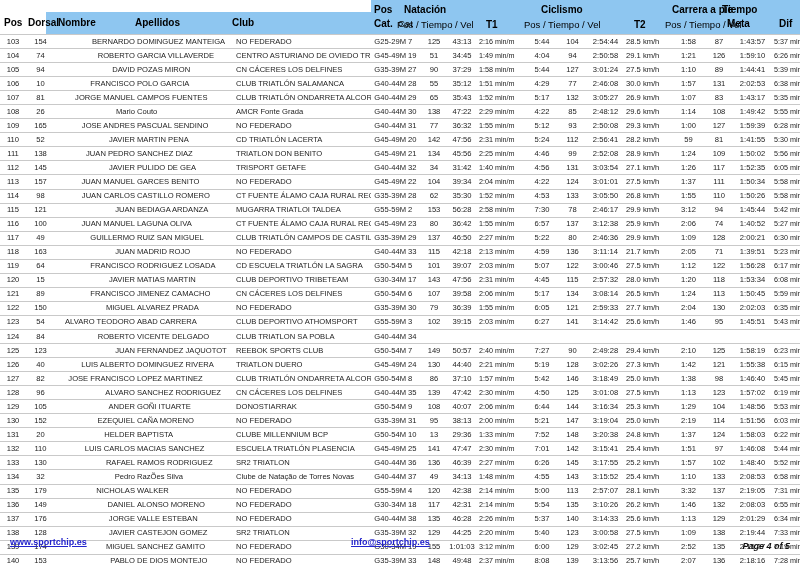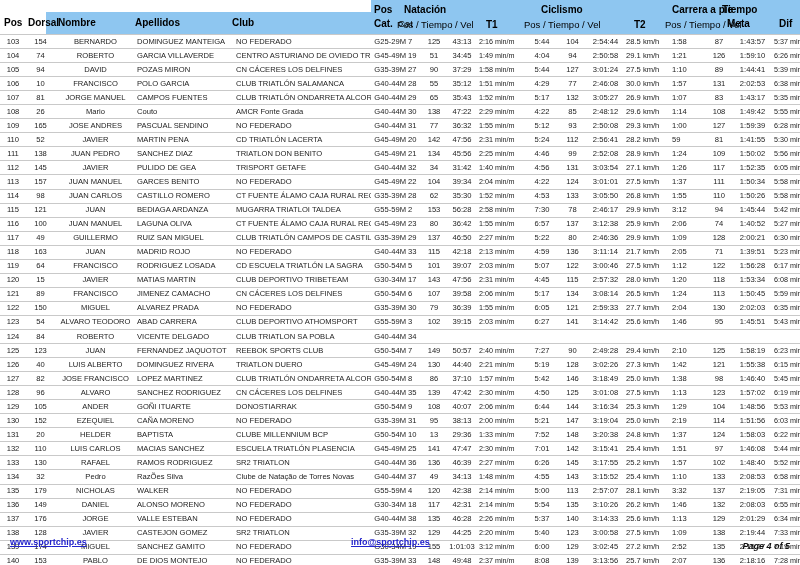--- a/index.html
+++ b/index.html
@@ -73,33 +73,33 @@
     border-top: 1px solid #c9c9c9;
     border-bottom: 1px solid #c9c9c9;
     white-space: nowrap;
     overflow: hidden;
     line-height: 12px;
     vertical-align: middle;
     color: #1c1c1c;
   }
   td.c-pos      { width: 24px; text-align: center; }
   td.c-dorsal   { width: 27px; text-align: center; }
-  td.c-nombre   { width: 79px; text-align: center; padding-left: 2px; }
+  td.c-nombre   { width: 79px; text-align: right; padding-left: 2px; }
   td.c-apellidos{ width: 97px; text-align: left; padding-left: 2px; margin-left: 28px; }
   td.c-club     { width: 134px; text-align: left; padding-left: 2px; }
   td.c-cat      { width: 34px; text-align: right; padding-right: 0px; }
   td.c-catpos   { width: 13px; text-align: left; padding-left: 0px; }
   td.c-npos     { width: 22px; text-align: center; }
   td.c-ntiempo  { width: 30px; text-align: center; }
   td.c-nvel     { width: 45px; text-align: left; padding-left: 3px; color: #3a3a3a; }
   td.c-t1       { width: 32px; text-align: center; }
   td.c-cpos     { width: 25px; text-align: center; }
   td.c-ctiempo  { width: 37px; text-align: center; }
   td.c-cvel     { width: 44px; text-align: left; padding-left: 2px; }
-  td.c-t2       { width: 33px; }
+  td.c-t2       { width: 33px; text-align: center; }
   td.c-rpos     { width: 24px; text-align: center; }
   td.c-rtiempo  { width: 39px; text-align: center; }
   td.c-rvel     { width: 49px; text-align: left; padding-left: 2px; }
 
   .vel-small { font-size: 7.2px; }
 
   
   .footer {
     position: absolute;
     left: 0;

